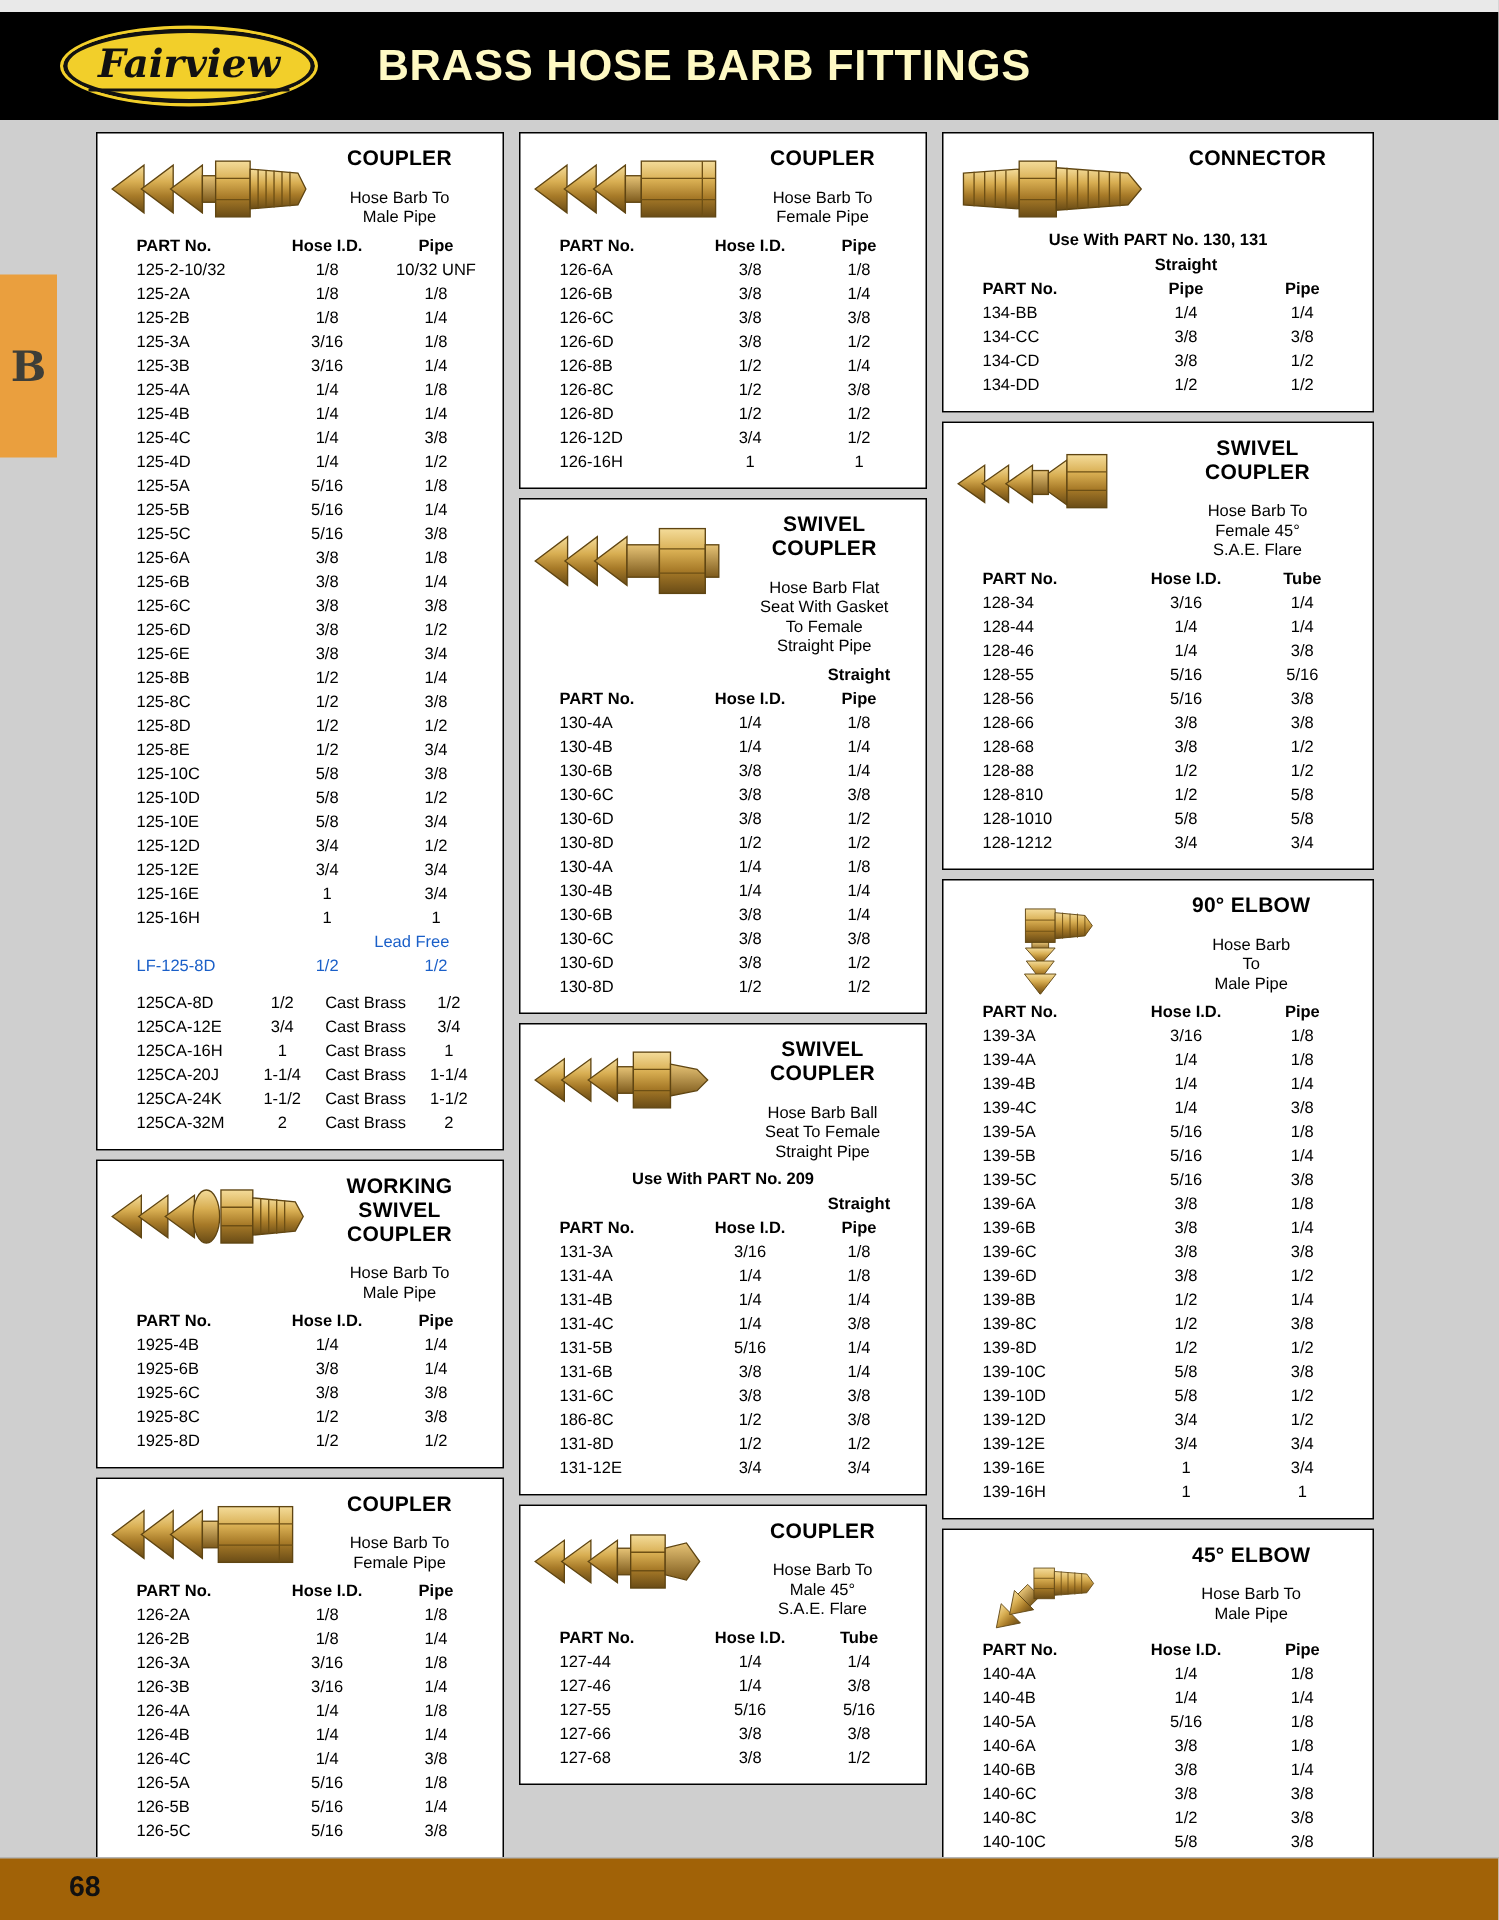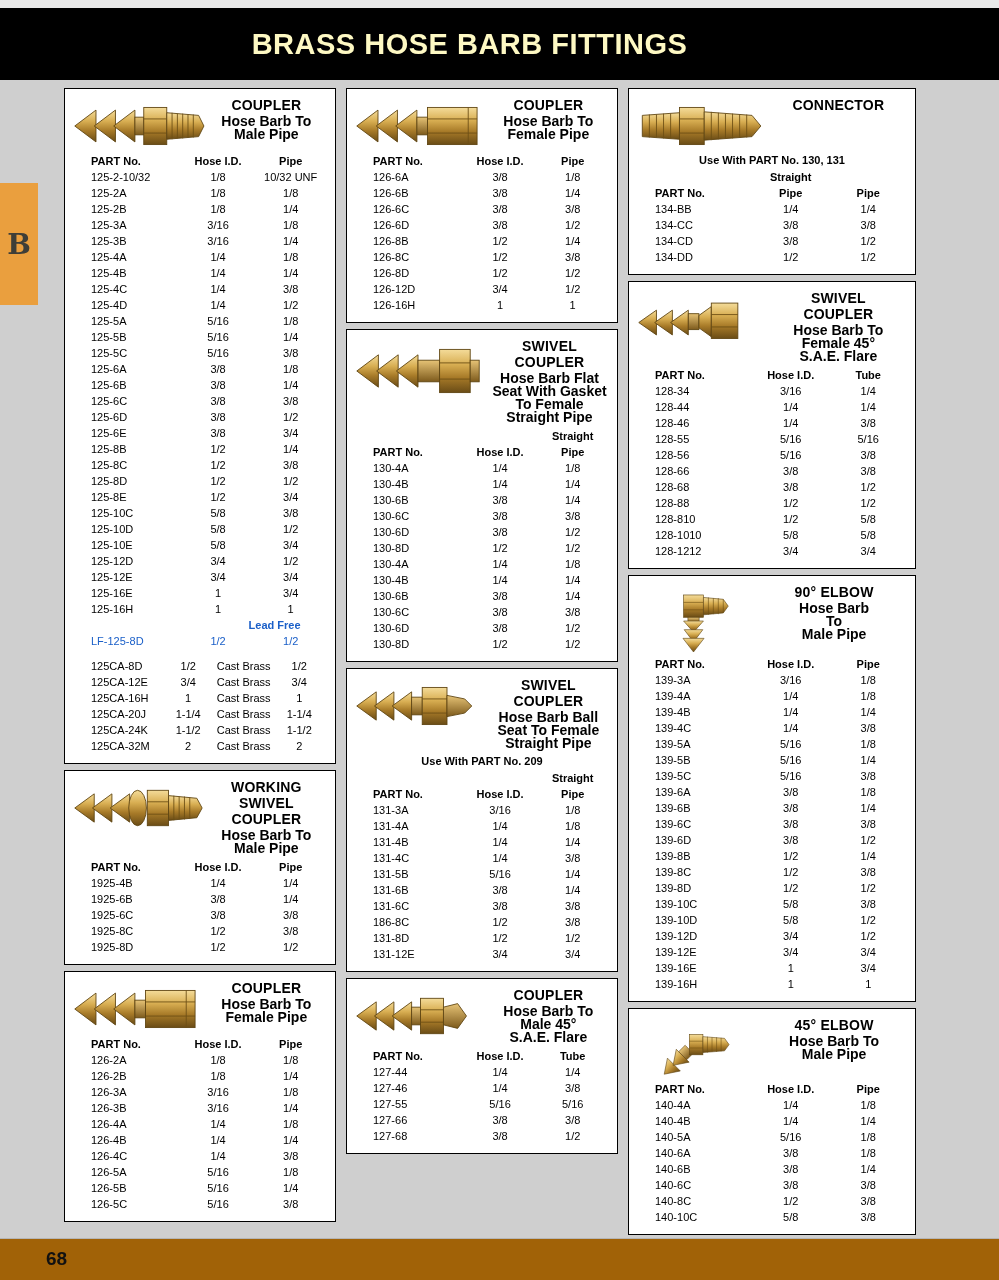--- a/index.html
+++ b/index.html
@@ -13,29 +13,29 @@
   .side-tab{position:absolute;left:0;top:183px;width:38px;height:122px;background:#ea9f3e;display:flex;align-items:center;justify-content:center;z-index:5}
   .side-tab span{font-family:"DejaVu Serif",serif;font-weight:bold;font-size:28px;color:#3e3e38}
   .content{position:absolute;left:64px;top:88px;display:flex;gap:10px}
   .col{display:flex;flex-direction:column;gap:6px}
   .col1{width:272px}.col2{width:272px}.col3{width:288px}
   .panel{background:#fff;border:1px solid #000;padding:8px 8px 9px}
   .phead{display:flex;align-items:flex-start;margin-bottom:4px}
   .pimg{flex:0 0 46%;display:flex;justify-content:center;padding-top:6px}
   .pt{flex:1;text-align:center}
   .pt h2{font-size:14px;line-height:16px;white-space:pre-line;letter-spacing:.2px}
-  .pt p{font-size:14px;font-weight:bold;line-height:13px;white-space:pre-line;margin-top:2px}
+  .pt p{font-size:11px;font-weight:normal;line-height:13px;white-space:pre-line;margin-top:13px}
   .note{text-align:center;font-weight:bold;font-size:11px;margin:5px 0 3px}
   .ptable{width:100%}
   .trow{display:flex;align-items:flex-end;font-size:11px;line-height:16px}
   .cell{flex:1;text-align:center;white-space:pre-line}
   .trow .cell:first-child{flex:1.25;text-align:left;padding-left:18px}
   .head .cell{font-weight:bold}
   .gap{height:9px}
-  .leadfree .cell{color:#1a5fc8;font-weight:bold;text-align:center}
+  .leadfree .cell{color:#1a5fc8;font-weight:normal;text-align:center}
   .blue .cell{color:#1a5fc8}
   .fit{height:46px}
   .fit-tall{height:62px}
   .fit-mid{height:54px}
   .footer{position:absolute;left:0;right:0;bottom:0;height:42px;background:#a16207;border-top:1px solid #b5b5b5}
   .pagenum{position:absolute;left:46px;bottom:10px;font-size:19px;font-weight:bold;color:#111}
   svg{display:block}
 </style>
 </head>
 <body>
@@ -51,20 +51,23 @@
     <linearGradient id="brassD" x1="0" x2="0" y1="0" y2="1">
       <stop offset="0%" stop-color="#e6c376"></stop>
         <stop offset="100%" stop-color="#7d5a1c"></stop>
     </linearGradient>
   </defs>
 </svg>
 
 <div class="topstrip"></div>
 
 <header>
+  <div class="logo">
+    <span>Fairview</span>
+  </div>
   <div class="htitle">BRASS HOSE BARB FITTINGS</div>
 </header>
 
 <div class="side-tab">
   <span>B</span>
 </div>
 
 <div class="content">
 
   <div class="col col1">

